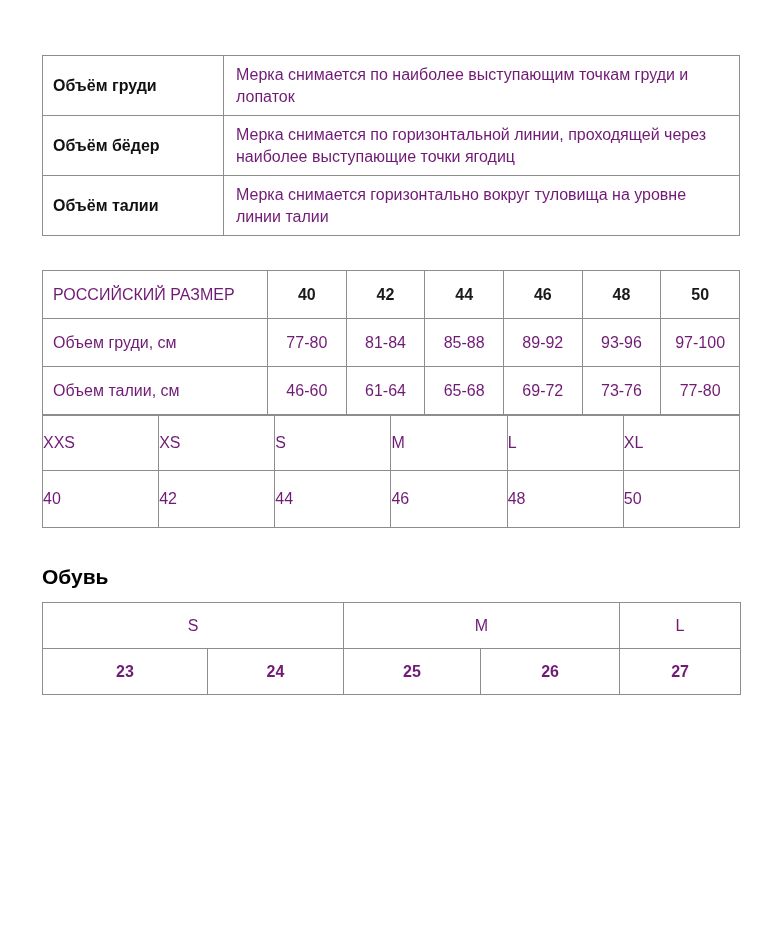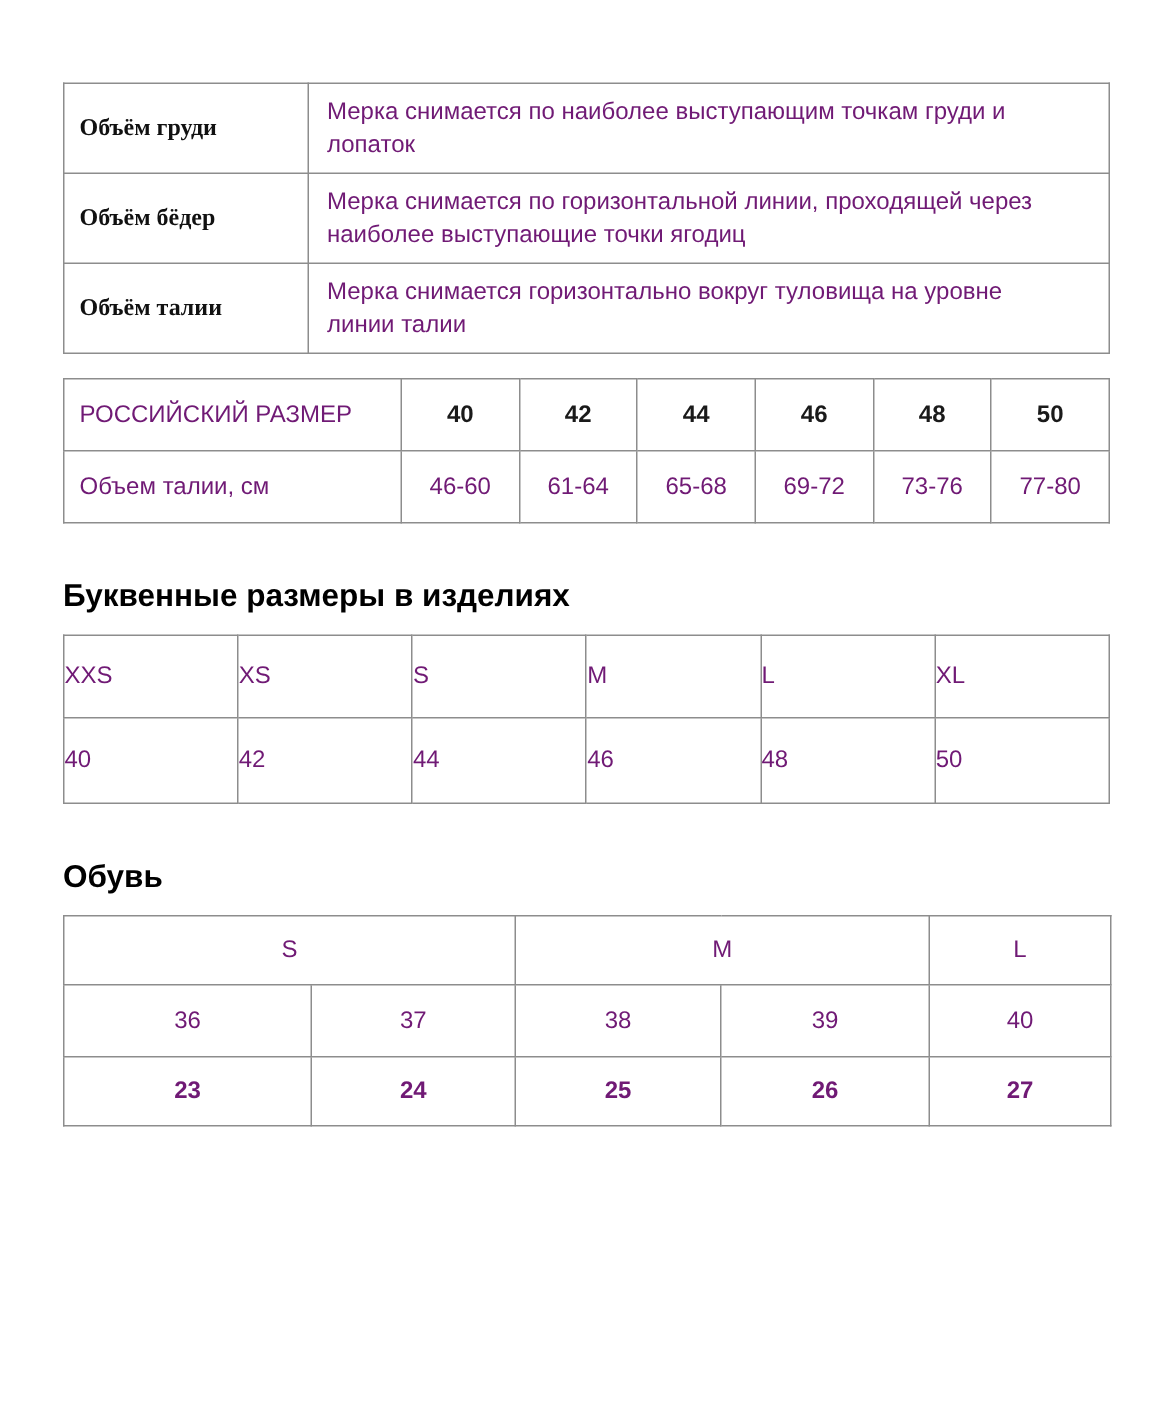--- a/index.html
+++ b/index.html
@@ -26,34 +26,33 @@
   td {
     vertical-align: middle;
     font-size: 16px;
     color: #701a75;
     overflow: hidden;
   }
 
   
   .t-def td { height: 60px; }
   .t-def .term {
-    width: 163px;
+    width: 181px;
     font-weight: bold;
     color: #111111;
     padding-left: 10px;
-    font-family: Liberation Serif, serif;
   }
   .t-def .desc {
     padding: 7px 10px 7px 12px;
     line-height: 22px;
     white-space: pre-line;
   }
 
   
-  .t-rus { margin-top: 16px; }
+  .t-rus { margin-top: 34px; }
   .t-rus td { height: 48px; text-align: center; }
   .t-rus .c-label { width: 225px; }
   .t-rus td.label { text-align: left; padding-left: 10px; }
   .t-rus td.size-h { font-weight: bold; color: #1a1a1a; }
 
   
   h2 {
     font-size: 21px;
     line-height: 23px;
     font-weight: bold;
@@ -115,32 +114,40 @@
         <tr>
       <td class="label">РОССИЙСКИЙ РАЗМЕР</td>
       <td class="size-h">40</td>
       <td class="size-h">42</td>
       <td class="size-h">44</td>
       <td class="size-h">46</td>
       <td class="size-h">48</td>
       <td class="size-h">50</td>
     </tr>
     <tr>
+      <td class="label">Объем груди, см</td>
+      <td>77-80</td>
+      <td>81-84</td>
+      <td>85-88</td>
+      <td>89-92</td>
+      <td>93-96</td>
+      <td>97-100</td>
+    </tr>
+    <tr>
       <td class="label">Объем талии, см</td>
       <td>46-60</td>
       <td>61-64</td>
       <td>65-68</td>
       <td>69-72</td>
       <td>73-76</td>
       <td>77-80</td>
     </tr>
   </tbody>
     </table>
 
-  <h2>Буквенные размеры в изделиях</h2>
   <table class="t-letter">
     <tbody>
         <tr class="letters">
       <td>XXS</td>
       <td>XS</td>
       <td>S</td>
       <td>M</td>
       <td>L</td>
       <td>XL</td>
     </tr>
@@ -163,27 +170,20 @@
         <col class="c3">
         <col class="c4">
         <col class="c5">
     </colgroup>
     <tbody>
         <tr class="groups">
       <td colspan="2">S</td>
       <td colspan="2">M</td>
       <td>L</td>
     </tr>
-    <tr class="eu">
-      <td>36</td>
-      <td>37</td>
-      <td>38</td>
-      <td>39</td>
-      <td>40</td>
-    </tr>
     <tr class="cm">
       <td>23</td>
       <td>24</td>
       <td>25</td>
       <td>26</td>
       <td>27</td>
     </tr>
   </tbody>
     </table>
 

